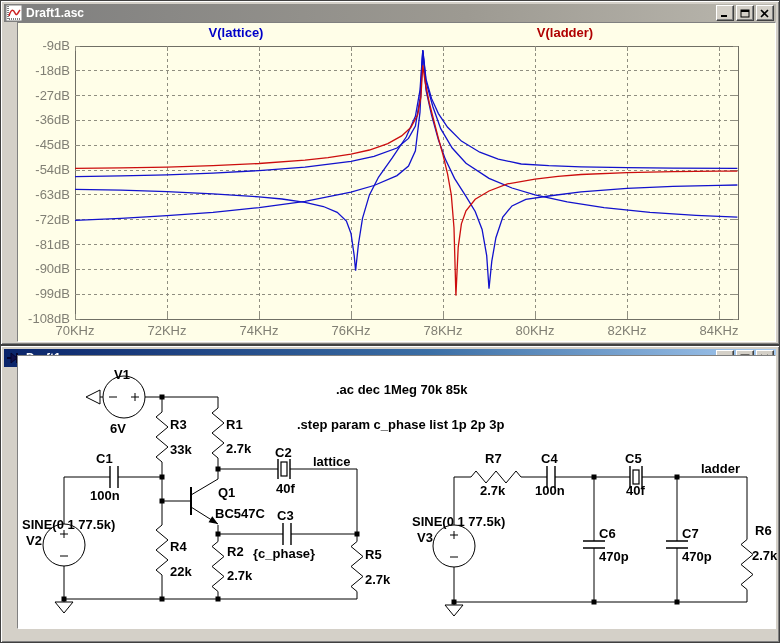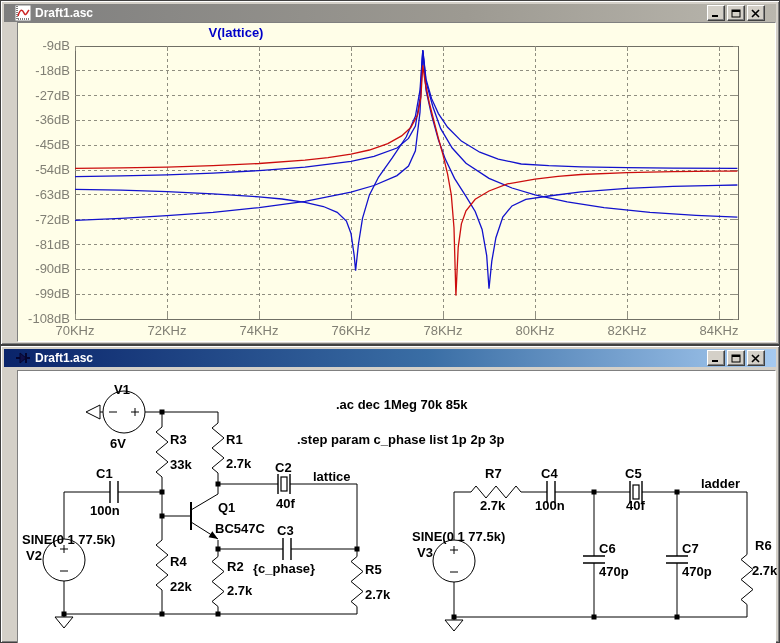--- a/index.html
+++ b/index.html
@@ -11,39 +11,39 @@
   .win{
     position:absolute;left:0;width:780px;box-sizing:border-box;
     background:#D4D0C8;
     border:1px solid #404040;
     box-shadow:inset 1px 1px 0 #FFFFFF, inset -1px -1px 0 #808080, inset 2px 2px 0 #D4D0C8;
   }
   #win-plot{top:0;height:345px}
   #win-sch{top:345px;height:298px}
   .titlebar{
     position:absolute;left:3px;top:3px;right:3px;height:18px;
-    display:flex;align-items:center;padding:0 11px;gap:1px;box-sizing:border-box;
+    display:flex;align-items:center;padding:0 2px;gap:1px;box-sizing:border-box;
   }
   .titlebar.inactive{background:linear-gradient(90deg,#7E7E7E 0%,#9D9A92 60%,#BAB7AE 100%)}
   .titlebar.active{background:linear-gradient(90deg,#0A246A 0%,#3A6EA5 55%,#A6CAF0 100%)}
   .tb-icon{width:16px;height:16px;flex:0 0 16px;margin-right:2px}
   .tb-title{flex:1;color:#fff;font-size:12px;font-weight:bold;line-height:16px;
     padding-left:1px;white-space:nowrap;overflow:hidden}
   .tb-btn{
     width:16px;height:14px;flex:0 0 16px;background:#D4D0C8;
     border:1px solid;border-color:#FFFFFF #404040 #404040 #FFFFFF;
     box-shadow:inset -1px -1px 0 #808080;
     display:flex;align-items:center;justify-content:center;margin-left:1px;
   }
   .client{
     position:absolute;left:3px;right:3px;box-sizing:border-box;
     border:1px solid;border-color:#808080 #FFFFFF #FFFFFF #808080;margin-left:13px;
   }
   #plot-client{top:21px;height:320px;background:#FFFEE8}
-  #sch-client{top:24px;height:274px;background:#FFFFFF}
+  #sch-client{top:9px;height:274px;background:#FFFFFF}
   #plot-client svg,#sch-client svg{display:block}
   .legend{
     position:absolute;top:2px;width:140px;text-align:center;
     font-size:13px;font-weight:bold;letter-spacing:0;
   }
   #legend-lattice{left:148px}
   #legend-ladder{left:477px}
   text{font-family:"Liberation Sans",sans-serif}
   .sch-label{font-size:13px;font-weight:bold;fill:#000}
   .tick-label{font-size:13px;fill:#807F74}
@@ -73,20 +73,21 @@
         </svg>
     </span>
     <span class="tb-btn">
       <svg width="10" height="9">
           <path d="M1,1 L8,8 M8,1 L1,8" stroke="#000" stroke-width="1.6"></path>
         </svg>
     </span>
   </div>
   <div class="client" id="plot-client">
     <div class="legend" id="legend-lattice" style="color: rgb(0, 0, 200);">V(lattice)</div>
+    <div class="legend" id="legend-ladder" style="color: rgb(176, 0, 0);">V(ladder)</div>
     <svg id="plot-svg" width="770" height="318" viewBox="4 22 770 318">
       <g id="plot-grid" shape-rendering="crispEdges">
           <line x1="153" y1="46" x2="153" y2="317" stroke="#8F8E80" stroke-width="1" stroke-dasharray="3,3"></line>
           <line x1="245" y1="46" x2="245" y2="317" stroke="#8F8E80" stroke-width="1" stroke-dasharray="3,3"></line>
           <line x1="337" y1="46" x2="337" y2="317" stroke="#8F8E80" stroke-width="1" stroke-dasharray="3,3"></line>
           <line x1="429" y1="46" x2="429" y2="317" stroke="#8F8E80" stroke-width="1" stroke-dasharray="3,3"></line>
           <line x1="521" y1="46" x2="521" y2="317" stroke="#8F8E80" stroke-width="1" stroke-dasharray="3,3"></line>
           <line x1="613" y1="46" x2="613" y2="317" stroke="#8F8E80" stroke-width="1" stroke-dasharray="3,3"></line>
           <line x1="705" y1="46" x2="705" y2="317" stroke="#8F8E80" stroke-width="1" stroke-dasharray="3,3"></line>
           <line x1="62" y1="69.81818181818181" x2="723" y2="69.81818181818181" stroke="#8F8E80" stroke-width="1" stroke-dasharray="3,3"></line>

